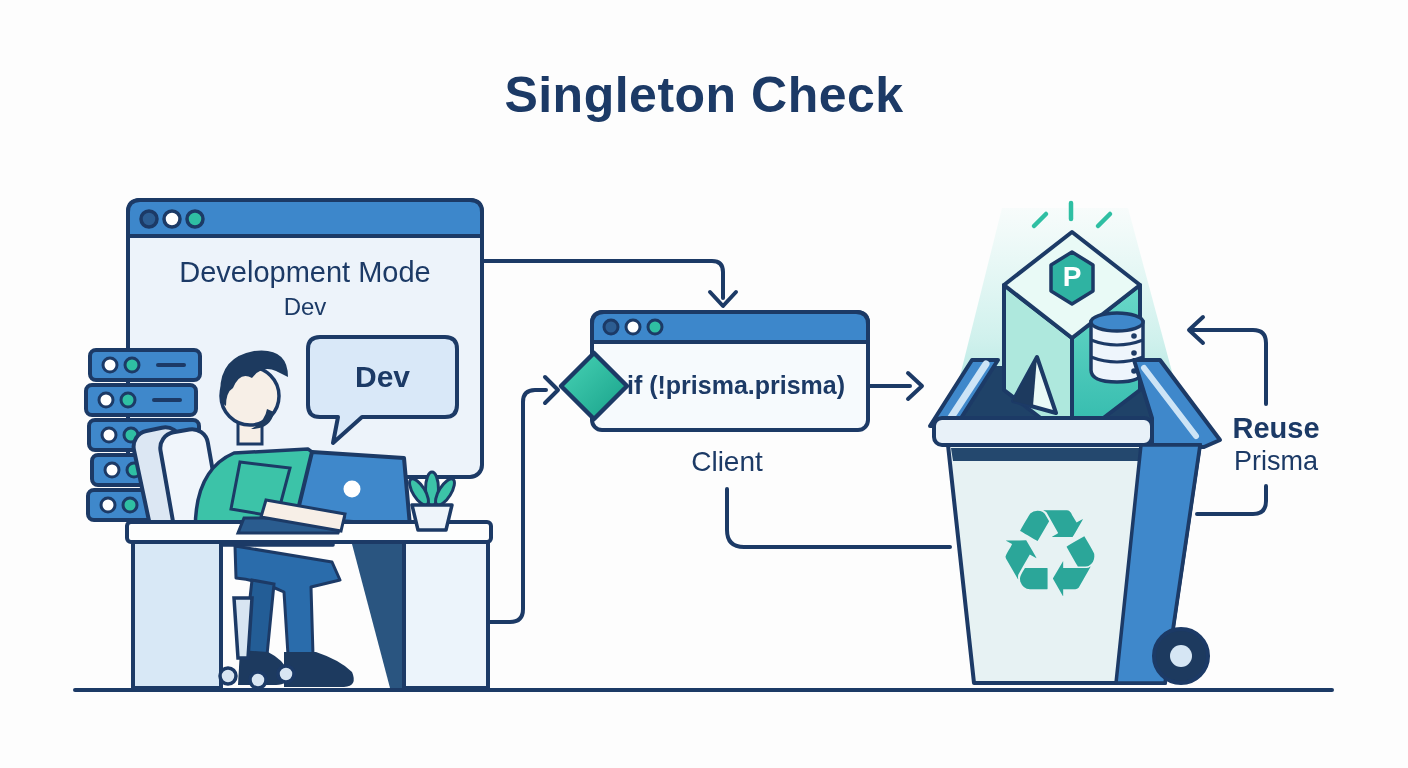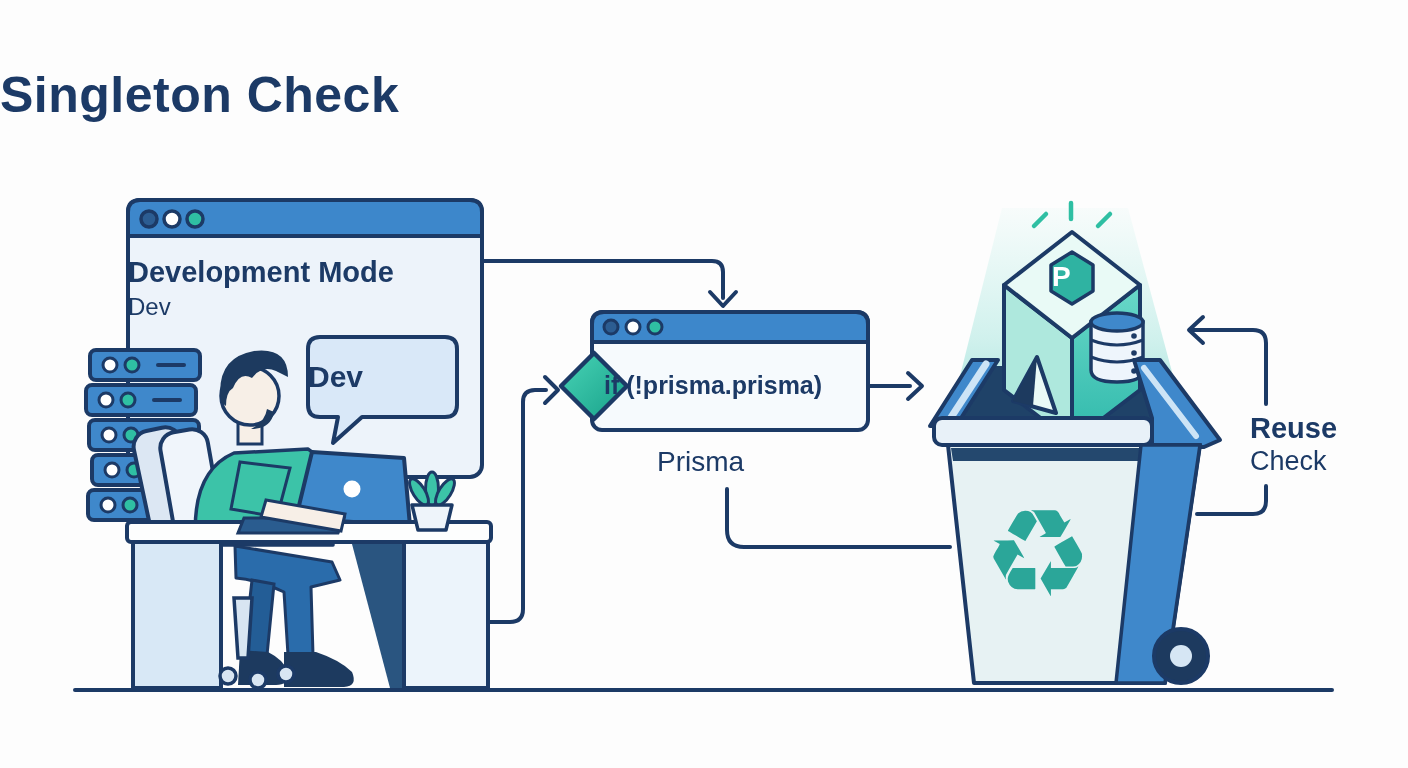--- a/index.html
+++ b/index.html
@@ -1,28 +1,28 @@
 <!DOCTYPE html>
 <html><head>
 <meta charset="utf-8">
 <style>
   html,body{margin:0;padding:0;background:#ffffff;}
   #stage{position:relative;width:1408px;height:768px;background:#fdfdfd;overflow:hidden;
          font-family:"Liberation Sans",sans-serif;}
   #art{position:absolute;left:0;top:0;}
-  .overlay{position:absolute;color:#1c3a66;white-space:nowrap;
+  .overlay{position:absolute;color:#1c3a66;text-align:center;white-space:nowrap;
            font-family:"Liberation Sans",sans-serif;}
   .page-title{left:0;top:66px;width:1408px;font-size:50px;font-weight:800;letter-spacing:.5px;}
-  .dev-heading{left:128px;top:256px;width:354px;font-size:29px;font-weight:700;}
+  .dev-heading{left:128px;top:256px;width:354px;font-size:29px;font-weight:400;}
   .dev-sub{left:128px;top:293px;width:354px;font-size:24px;font-weight:400;}
   .bubble-text{left:308px;top:360px;width:149px;font-size:30px;font-weight:800;}
   .check-code{left:604px;top:371px;width:264px;font-size:25px;font-weight:700;}
   .check-caption{left:657px;top:446px;width:140px;font-size:28px;font-weight:400;}
   .bin-label{left:790px;top:564px;width:150px;font-size:28px;font-weight:800;line-height:34px;}
-  .reuse-label{left:1250px;top:412px;width:140px;line-height:33px;}
+  .reuse-label{left:1206px;top:412px;width:140px;line-height:33px;}
   .reuse-label .l1{font-size:29px;font-weight:800;}
   .reuse-label .l2{font-size:27px;font-weight:400;}
   .p-badge{left:1052px;top:261px;width:40px;font-size:28px;font-weight:800;color:#ffffff;}
   .recycle{left:983px;top:489px;width:134px;height:130px;font-size:122px;line-height:130px;
            color:#2ba699;font-weight:400;}
 </style>
 </head>
 <body>
 
 <div id="stage">
@@ -197,21 +197,21 @@
     <circle cx="1181" cy="656" r="27" fill="#1d3a5f" stroke="#1c3a66" stroke-width="4"></circle>
     <circle cx="1181" cy="656" r="11" fill="#d6e6f4"></circle>
   </g>
 </svg>
 
 <div class="overlay page-title">Singleton Check</div>
 <div class="overlay dev-heading">Development Mode</div>
 <div class="overlay dev-sub">Dev</div>
 <div class="overlay bubble-text">Dev</div>
 <div class="overlay check-code">if (!prisma.prisma)</div>
-<div class="overlay check-caption">Prisma</div>
+<div class="overlay check-caption">Client</div>
 <div class="overlay reuse-label">
   <div class="l1">Reuse</div>
-  <div class="l2">Check</div>
+  <div class="l2">Prisma</div>
 </div>
 <div class="overlay p-badge">P</div>
 <div class="overlay recycle">♻</div>
 
 </div>
 
 </body></html>

